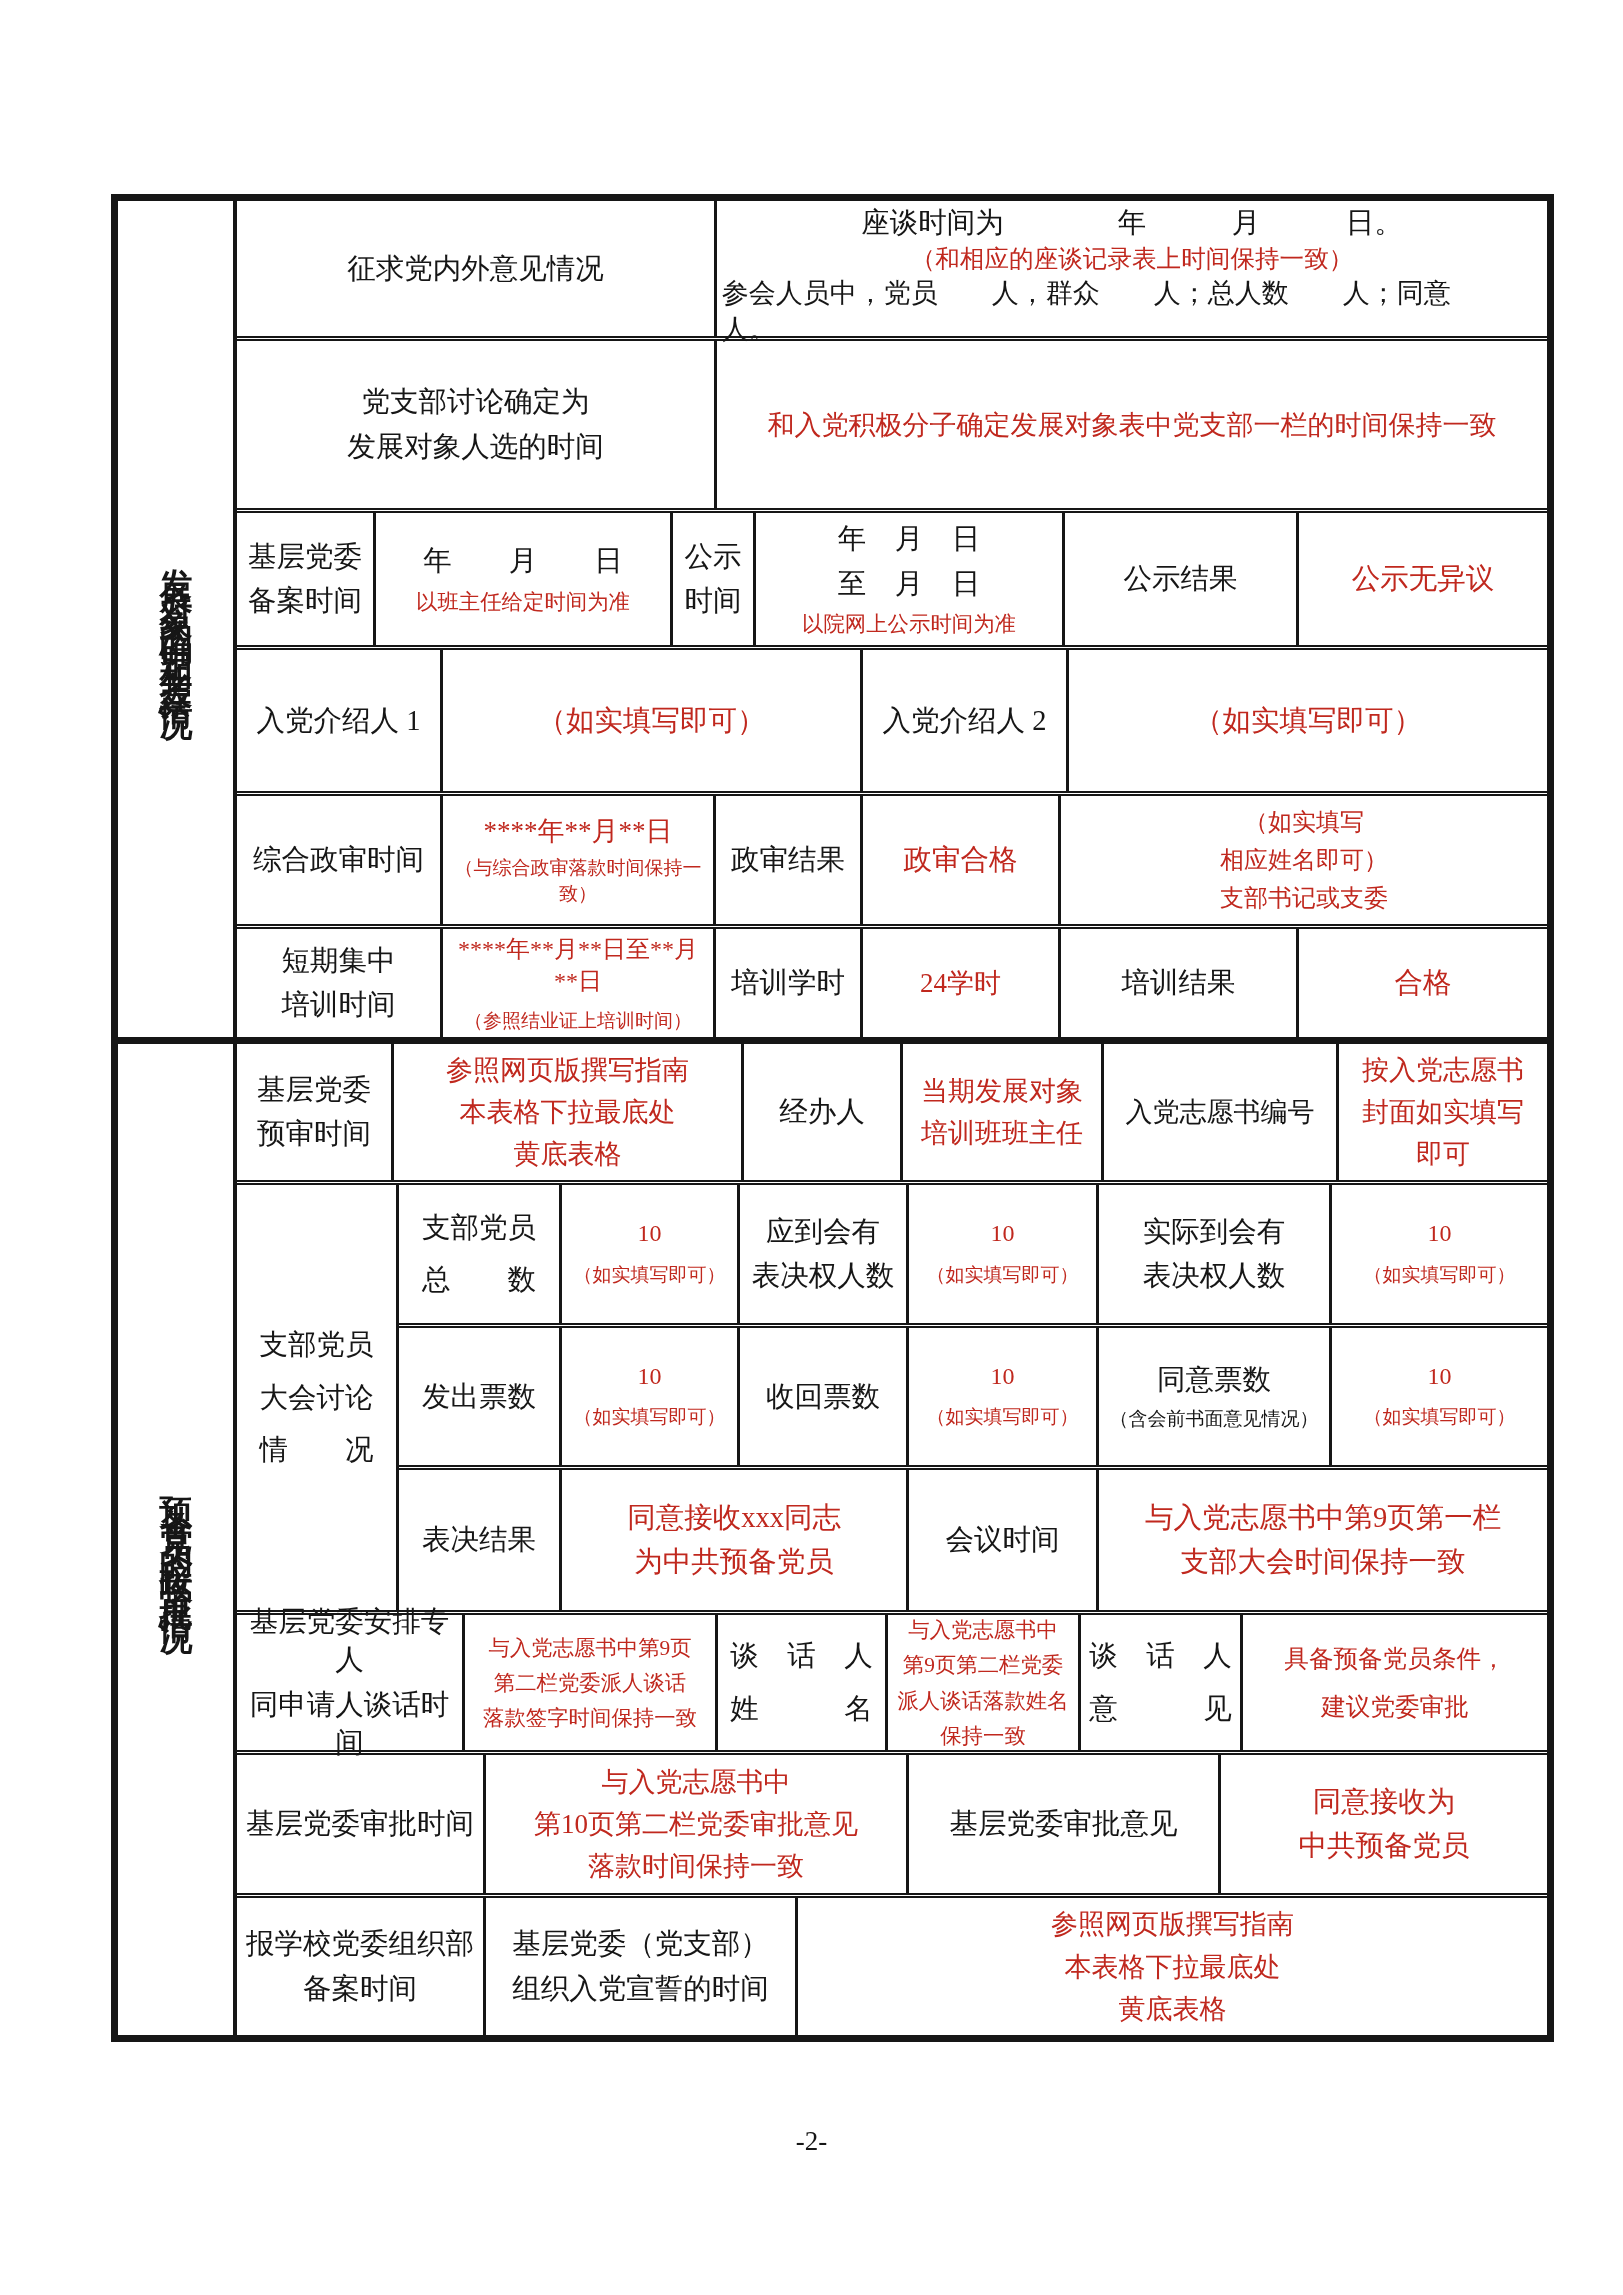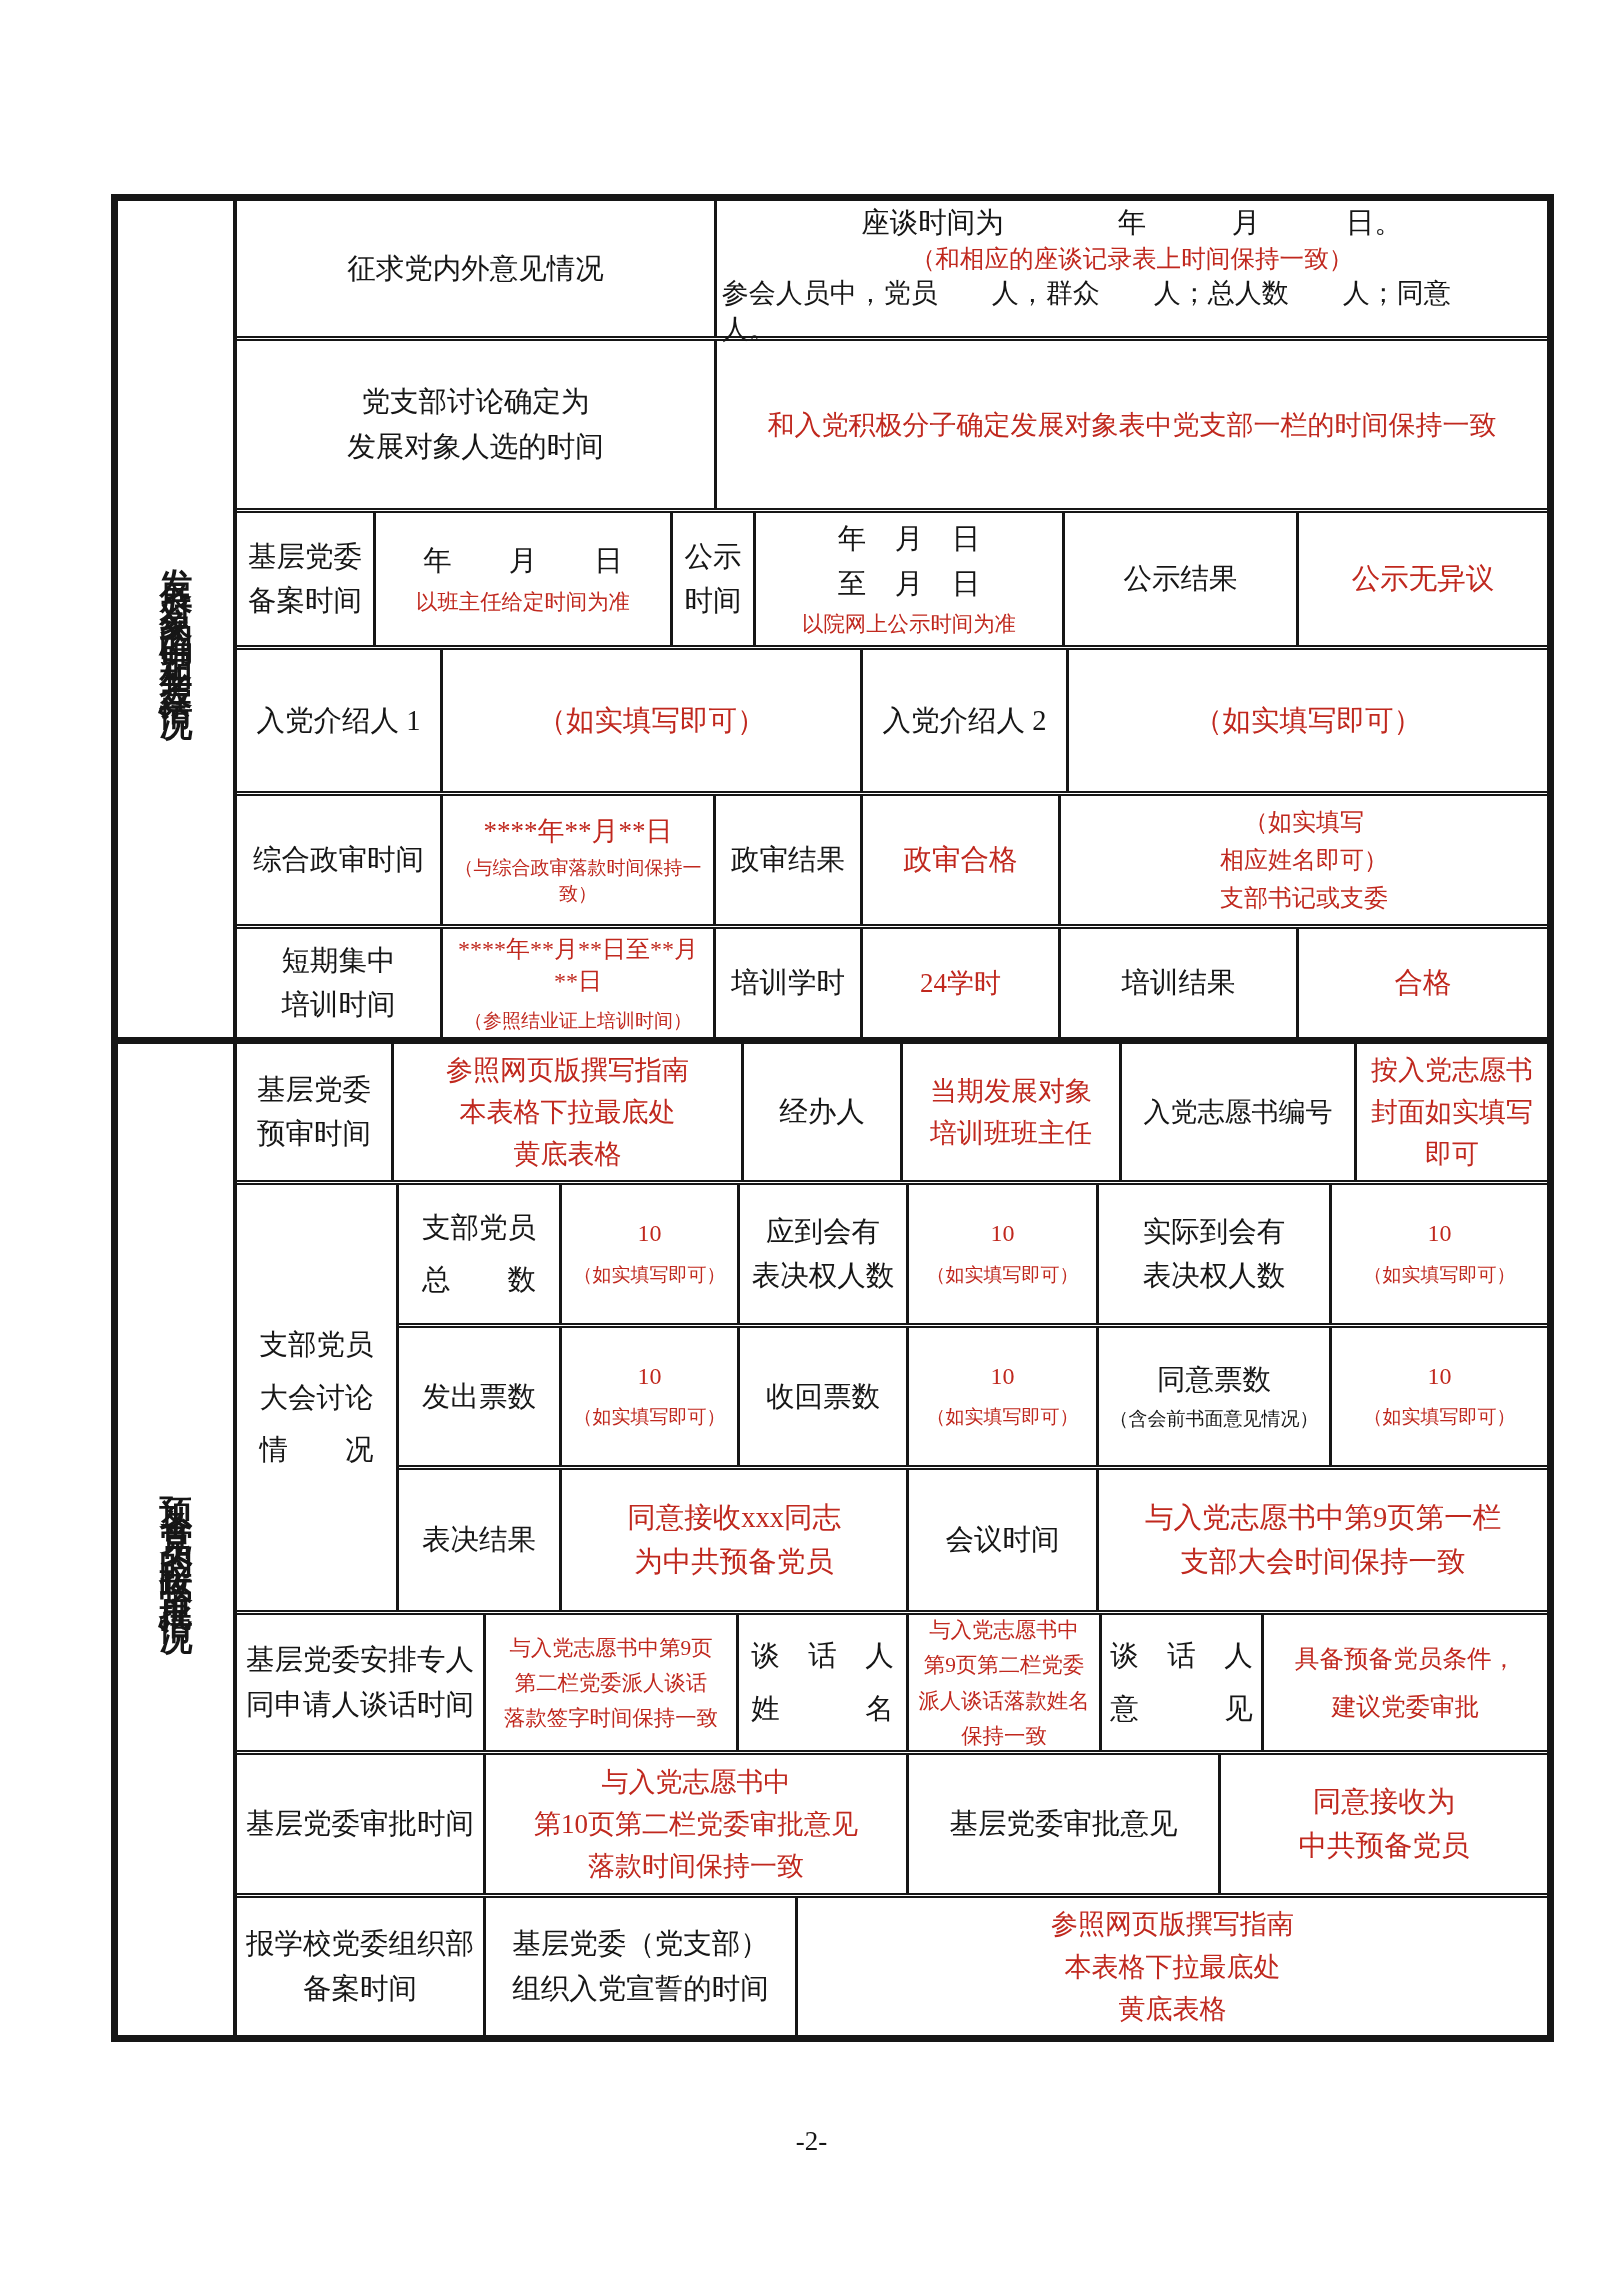--- a/index.html
+++ b/index.html
@@ -192,21 +192,21 @@
           <div class="bk f36">预审时间</div>
         </div>
         <div class="c g8" style="width:350px;">
           <div class="rd f34">参照网页版撰写指南</div>
           <div class="rd f34">本表格下拉最底处</div>
           <div class="rd f34">黄底表格</div>
         </div>
         <div class="c" style="width:159px;">
           <div class="bk f36">经办人</div>
         </div>
-        <div class="c g8" style="width:219px;">
+        <div class="c g8" style="width:201px;">
           <div class="rd f34">当期发展对象</div>
           <div class="rd f34">培训班班主任</div>
         </div>
         <div class="c" style="width:235px;">
           <div class="bk f34">入党志愿书编号</div>
         </div>
         <div class="c grow g8">
           <div class="rd f34">按入党志愿书</div>
           <div class="rd f34">封面如实填写</div>
           <div class="rd f34">即可</div>
@@ -287,21 +287,21 @@
             <div class="c grow g8">
               <div class="rd f36">与入党志愿书中第9页第一栏</div>
               <div class="rd f36">支部大会时间保持一致</div>
             </div>
           </div>
 
         </div>
       </div>
 
       <div class="r" style="height:140px;">
-        <div class="c g8" style="width:249px;">
+        <div class="c g8" style="width:228px;">
           <div class="bk f36">基层党委安排专人</div>
           <div class="bk f36">同申请人谈话时间</div>
         </div>
         <div class="c g8" style="width:253px;">
           <div class="rd f27">与入党志愿书中第9页</div>
           <div class="rd f27">第二栏党委派人谈话</div>
           <div class="rd f27">落款签字时间保持一致</div>
         </div>
         <div class="c g18" style="width:170px;">
           <div class="bk f36 pre">谈　话　人</div>

